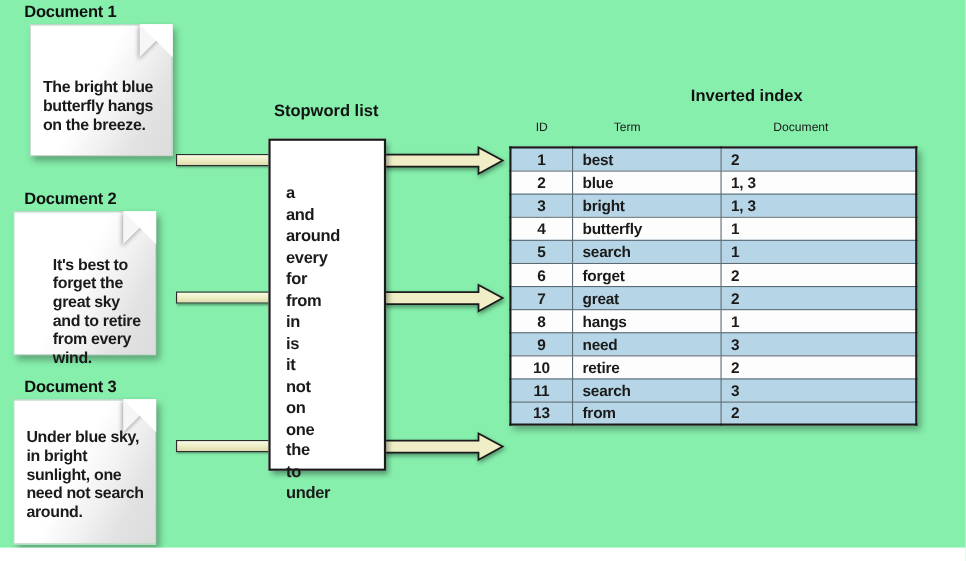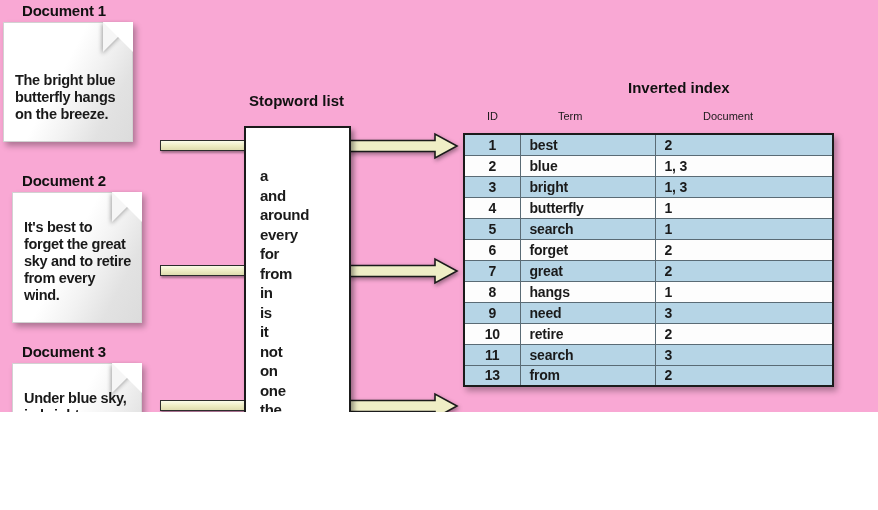--- a/index.html
+++ b/index.html
@@ -3,22 +3,22 @@
 <meta charset="utf-8">
 <style>
   html, body {
     margin: 0;
     padding: 0;
     background: #ffffff;
   }
   #canvas {
     position: relative;
     width: 878px;
-    height: 412px;
-    background: #f9a8d4;
+    height: 498px;
+    background: #86efac;
     font-family: "Liberation Sans", sans-serif;
     overflow: hidden;
   }
 
   
   .doc-title {
     position: absolute;
     font-size: 15px;
     font-weight: bold;
     color: #111;
@@ -136,31 +136,31 @@
   .index-table td.c-id { width: 56px; text-align: center; padding-left: 0; }
   .index-table td.c-term { width: 135px; }
   .index-table td.c-doc { width: 178px; }
 </style>
 </head>
 <body>
 
 <div id="canvas">
 
   <div class="doc-title" style="left:22px; top:2px;">Document 1</div>
-  <div class="doc-icon" style="left:3px; top:22px; height:120px;">
+  <div class="doc-icon" style="left:27px; top:22px; height:120px;">
     <div class="corner-fold"></div>
     <div class="corner-cut"></div>
     <div class="doc-text" style="top:49px;">The bright blue butterfly hangs on the breeze.</div>
   </div>
 
   <div class="doc-title" style="left:22px; top:172px;">Document 2</div>
   <div class="doc-icon" style="left:12px; top:192px; height:131px;">
     <div class="corner-fold"></div>
     <div class="corner-cut"></div>
-    <div class="doc-text" style="top:26px;">It's best to forget the great sky and to retire from every wind.</div>
+    <div class="doc-text" style="top:40px;margin-left:24px;">It's best to forget the great sky and to retire from every wind.</div>
   </div>
 
   <div class="doc-title" style="left:22px; top:343px;">Document 3</div>
   <div class="doc-icon" style="left:12px; top:363px; height:132px;">
     <div class="corner-fold"></div>
     <div class="corner-cut"></div>
     <div class="doc-text" style="top:26px;">Under blue sky, in bright sunlight, one need not search around.</div>
   </div>
 
   <div class="arrow-plain" style="left:160px; top:140px; width:86px;"></div>

